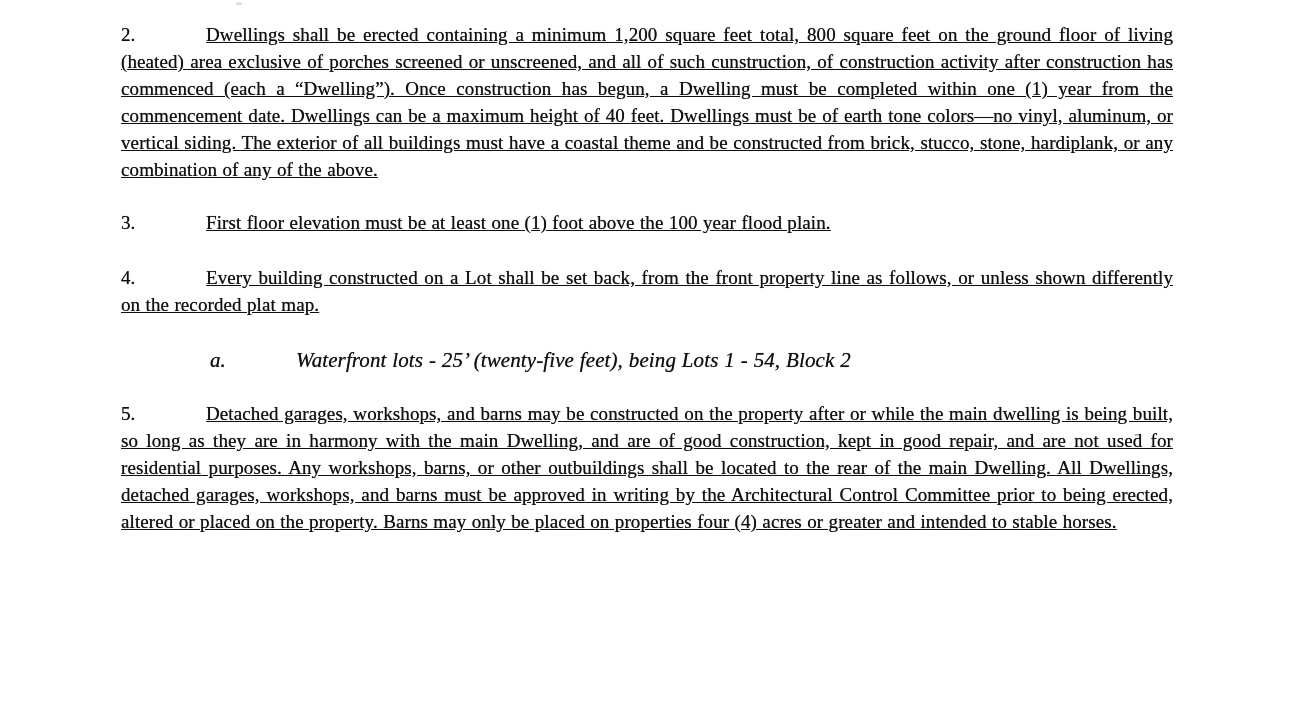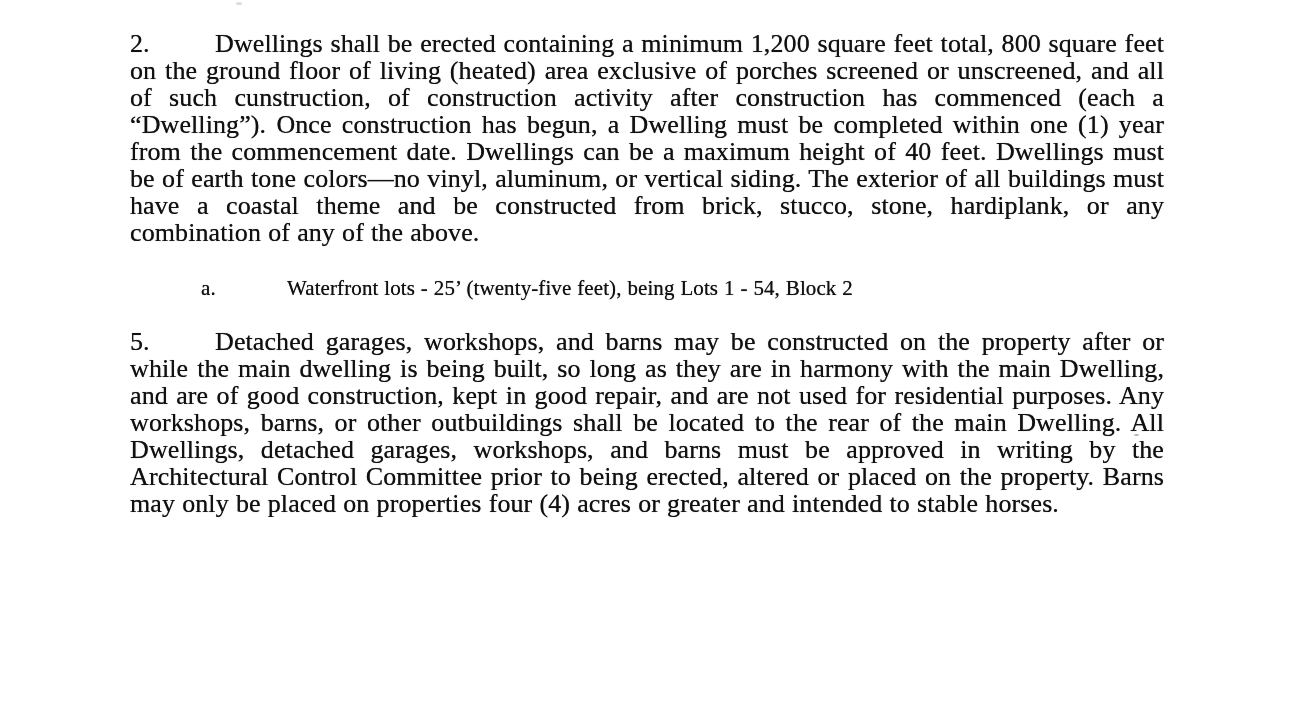--- a/index.html
+++ b/index.html
@@ -15,48 +15,50 @@
     font-family: "Liberation Serif", "DejaVu Serif", serif;
     color: #101010;
   }
   .page {
     position: absolute;
     top: 13px;
     left: 113px;
     width: 1068px;
   }
   .para {
-    font-size: 26px;
+    font-size: 19px;
     line-height: 27px;
     text-align: justify;
     word-spacing: 0.5px;
     letter-spacing: 0.1px;
     text-shadow: 0 0 0.7px rgba(0,0,0,0.75);
-    margin: 17px;
+    margin: 8px;
+    text-decoration: underline;
   }
   .para-num {
     display: inline-block;
     width: 85px;
     text-align: left;
   }
   .gap-after { margin-bottom: 26px; }
   .gap-after-lg { margin-bottom: 28px; }
   .sublist {
     margin-top: 29px;
     margin-bottom: 26px;
     margin-left: 84px;
   }
   .subitem {
     font-size: 21px;
     line-height: 27px;
     text-align: justify;
     word-spacing: 0.5px;
     letter-spacing: 0.1px;
     text-shadow: 0 0 0.7px rgba(0,0,0,0.75);
-    margin: 4px;
+    margin: 13px;
+    font-style: italic;
   }
   .subitem-letter {
     display: inline-block;
     width: 86px;
     text-align: left;
   }
   .speck {
     position: absolute;
     background: #9a9a9a;
     border-radius: 50%;
@@ -64,21 +66,23 @@
   .speck-1 { left: 1134px; top: 434px; width: 5px; height: 2px; opacity: 0.75; }
   .speck-2 { left: 236px; top: 2px; width: 6px; height: 3px; opacity: 0.35; }
 </style>
 </head>
 <body>
 
 <div class="page">
 
   <p class="para gap-after"><span class="para-num">2.</span><span>Dwellings shall be erected containing a minimum 1,200 square feet total, 800 square feet on the ground floor of living (heated) area exclusive of porches screened or unscreened, and all of such cunstruction, of construction activity after construction has commenced (each a “Dwelling”).  Once construction has begun, a Dwelling must be completed within one (1) year from the commencement date.  Dwellings can be a maximum height of 40 feet.  Dwellings must be of earth tone colors—no vinyl, aluminum, or vertical siding.  The exterior of all buildings must have a coastal theme and be constructed from brick, stucco, stone, hardiplank, or any combination of any of the above.</span></p>
 
+  <p class="para gap-after-lg"><span class="para-num">3.</span><span>First floor elevation must be at least one (1) foot above the 100 year flood plain.</span></p>
 
+  <p class="para"><span class="para-num">4.</span><span>Every building constructed on a Lot shall be set back, from the front property line as follows, or unless shown differently on the recorded plat map.</span></p>
 
   <div class="sublist">
     <p class="subitem"><span class="subitem-letter">a.</span><span>Waterfront lots - 25’ (twenty-five feet), being Lots 1 - 54, Block 2</span></p>
   </div>
 
   <p class="para"><span class="para-num">5.</span><span>Detached garages, workshops, and barns may be constructed on the property after or while the main dwelling is being built, so long as they are in harmony with the main Dwelling, and are of good construction, kept in good repair, and are not used for residential purposes.  Any workshops, barns, or other outbuildings shall be located to the rear of the main Dwelling.  All Dwellings, detached garages, workshops, and barns must be approved in writing by the Architectural Control Committee prior to being erected, altered or placed on the property.  Barns may only be placed on properties four (4) acres or greater and intended to stable horses.</span></p>
 
 </div>
 
 <div class="speck speck-1"></div>

